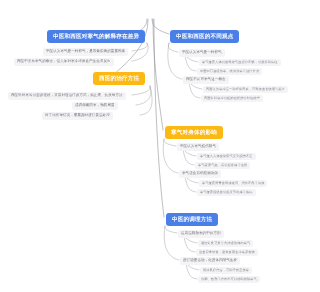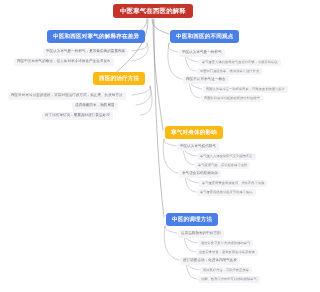--- a/index.html
+++ b/index.html
@@ -106,21 +106,20 @@
 
       <path d="M165,226 C163,230 171,232 177,233"></path>
       <path d="M165,226 C161,253 173,259 179,260"></path>
       <path d="M184,236 C187,240 191,242 197,243"></path>
       <path d="M184,236 C186,249 189,251 195,252"></path>
       <path d="M186,263 C189,267 193,269 199,270"></path>
       <path d="M186,263 C188,276 191,278 197,279"></path>
     </g>
   </svg>
 
-  <div class="node root" style="left:113px;top:4px;">中医寒气在西医的解释</div>
 
   <div class="node topic blue" style="left:47px;top:30px;">中医和西医对寒气的解释存在差异</div>
 
   <div class="node sub" style="left:43px;top:48px;">中医认为寒气是一种邪气，是导致疾病的重要因素</div>
 
   <div class="node sub" style="left:14px;top:58px;">西医中没有寒气的概念，但人体对寒冷环境会产生生理反应</div>
 
   <div class="node topic orange" style="left:93px;top:72px;">西医的治疗方法</div>
 
   <div class="node sub" style="left:8px;top:92px;">西医针对寒冷引起的症状，采用对症治疗的方式，如止痛、抗炎等方法</div>

